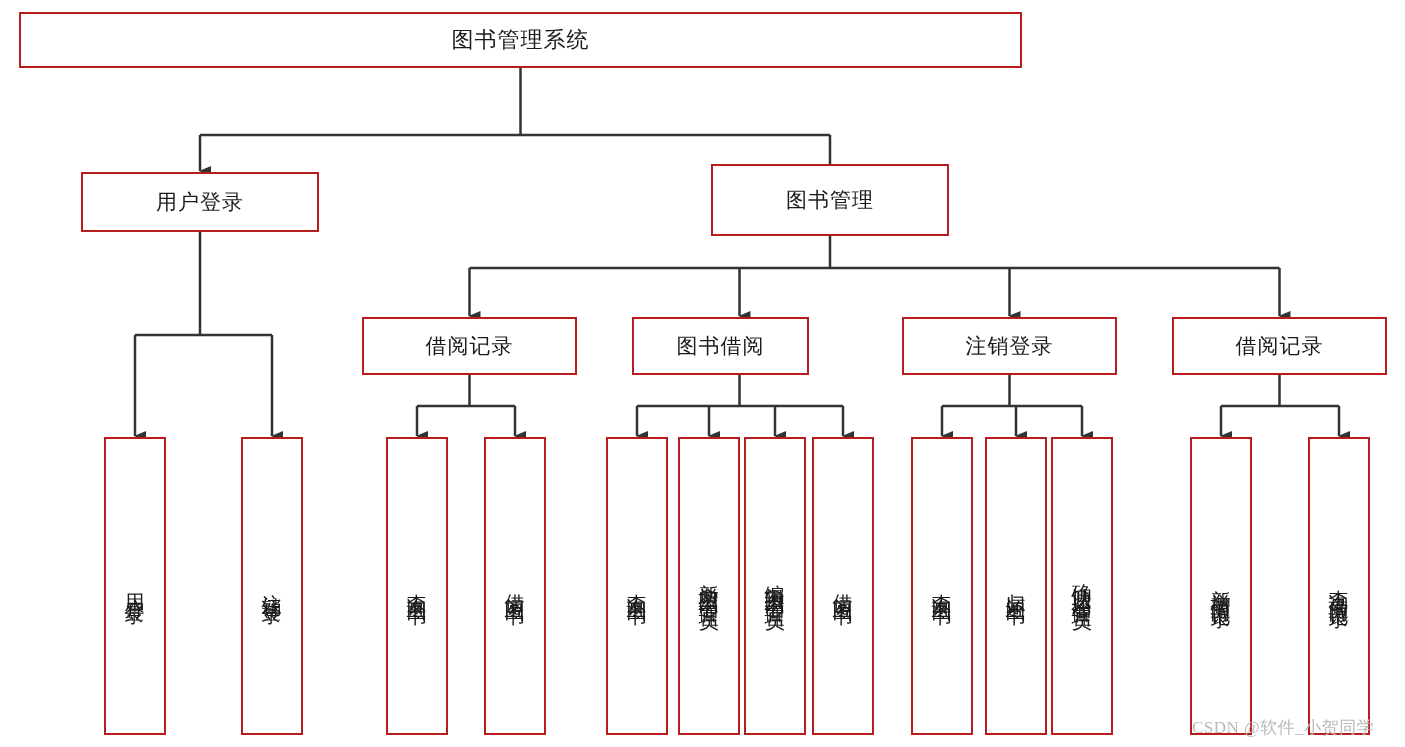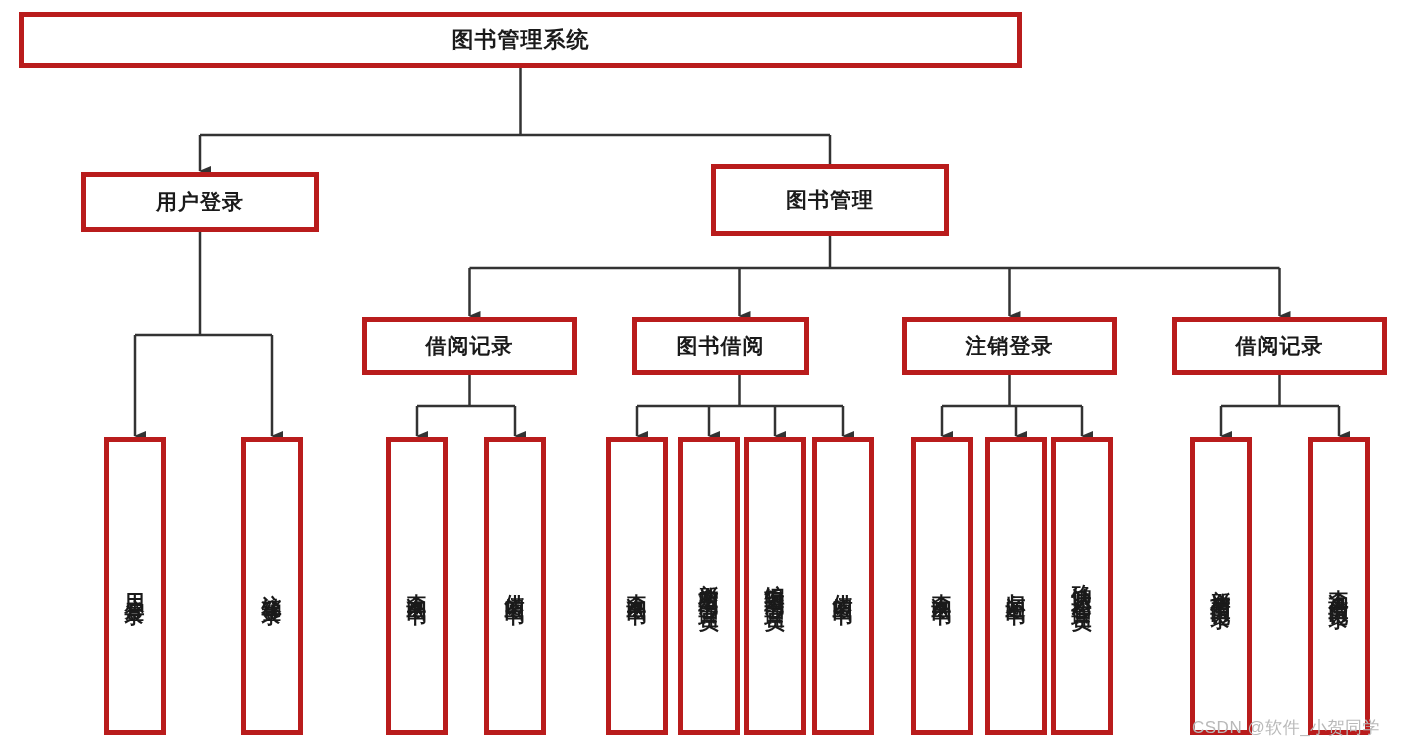--- a/index.html
+++ b/index.html
@@ -22,26 +22,25 @@
     left: 0;
     top: 0;
     width: 1405px;
     height: 747px;
     pointer-events: none;
   }
   .node {
     position: absolute;
     box-sizing: border-box;
     background: #ffffff;
-    border: 5px solid #b91c1c;
+    border: 2px solid #b91c1c;
     display: flex;
     align-items: center;
     justify-content: center;
     color: #1a1a1a;
-    font-weight: bold;
   }
   .node.horizontal {
     font-size: 21px;
     letter-spacing: 1px;
     line-height: 1.2;
   }
   .node.vertical {
     writing-mode: vertical-rl;
     text-orientation: upright;
     font-size: 20px;
@@ -52,20 +51,21 @@
   }
   .node.root {
     font-size: 22px;
   }
   .watermark {
     position: absolute;
     font-size: 17px;
     color: #b9b9b9;
     white-space: nowrap;
     letter-spacing: 0.5px;
+    font-family: Liberation Serif, serif;
   }
 </style>
 </head>
 <body>
 
 <div id="diagram-root">
 
   <svg id="edge-layer" viewBox="0 0 1405 747" xmlns="http://www.w3.org/2000/svg">
     <defs>
       <marker id="arrowhead" markerWidth="10" markerHeight="12" refX="5" refY="11" orient="auto" markerUnits="userSpaceOnUse">

